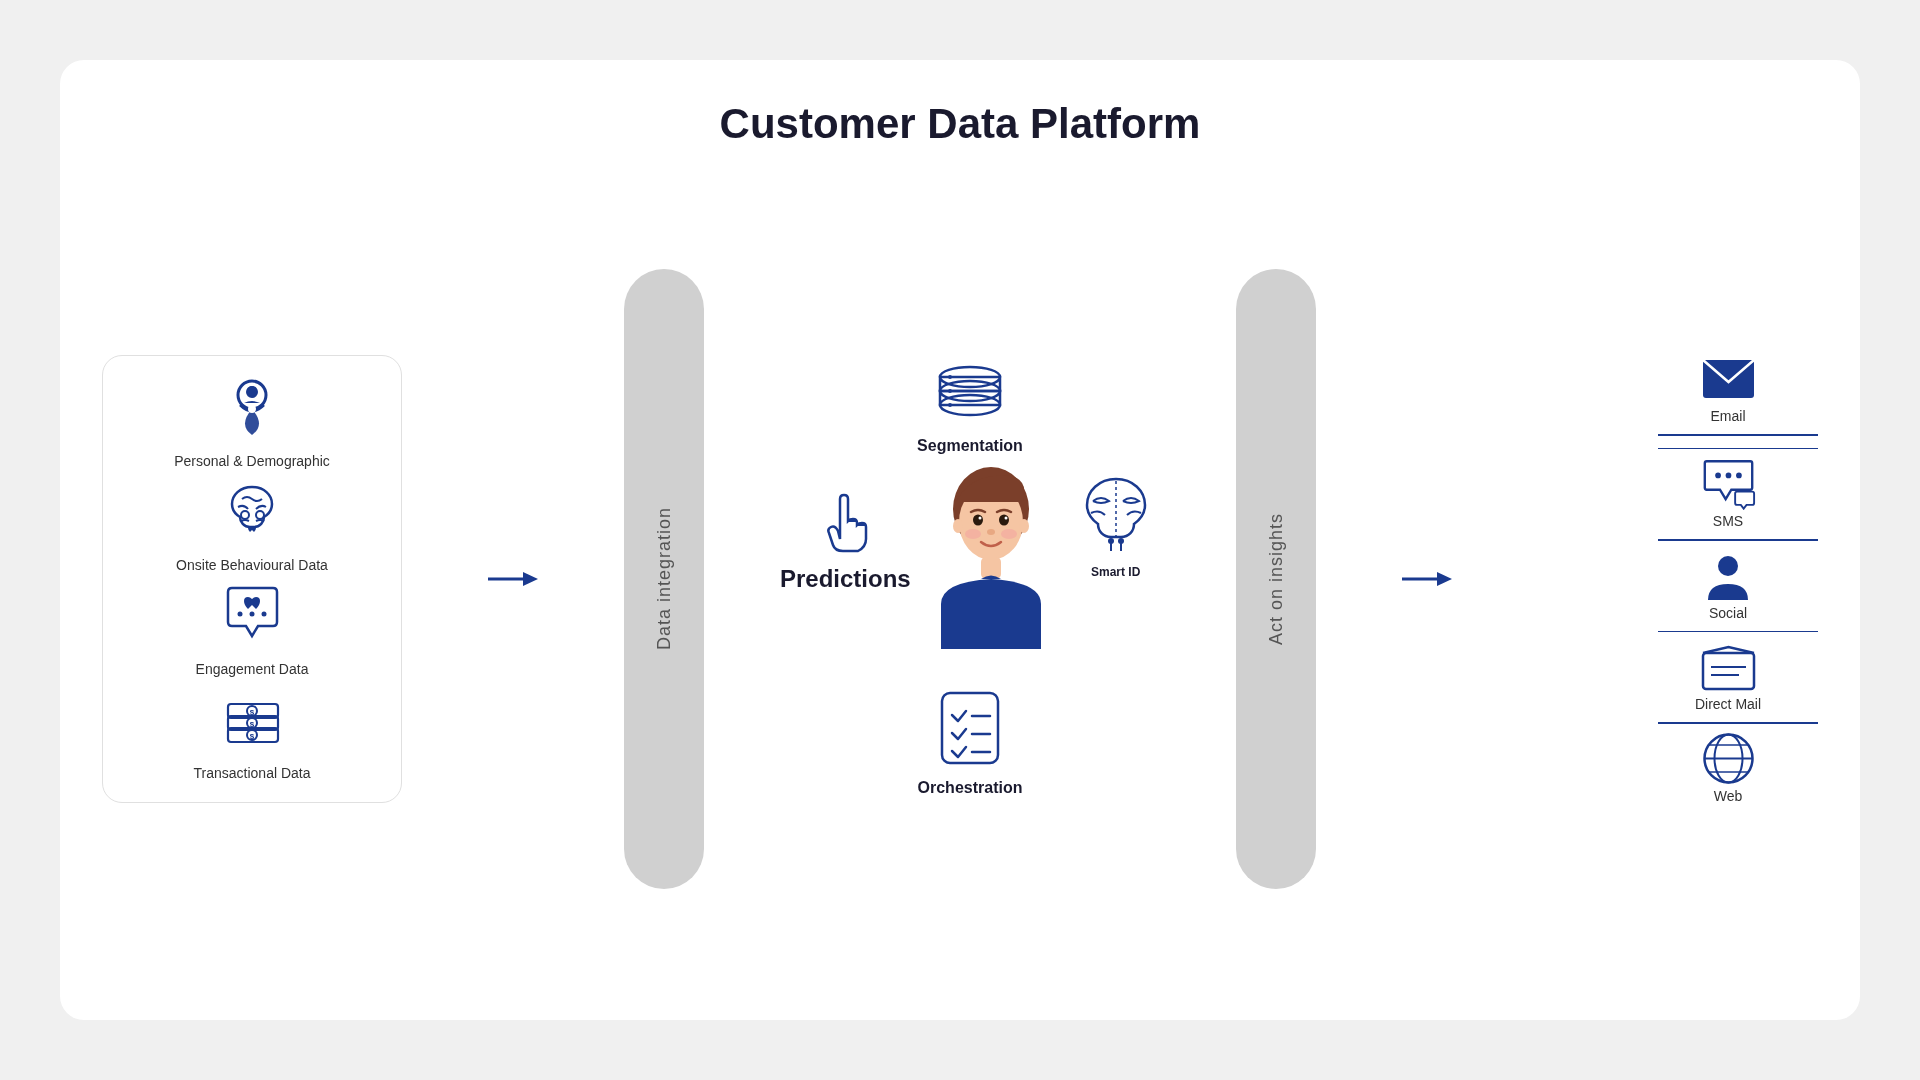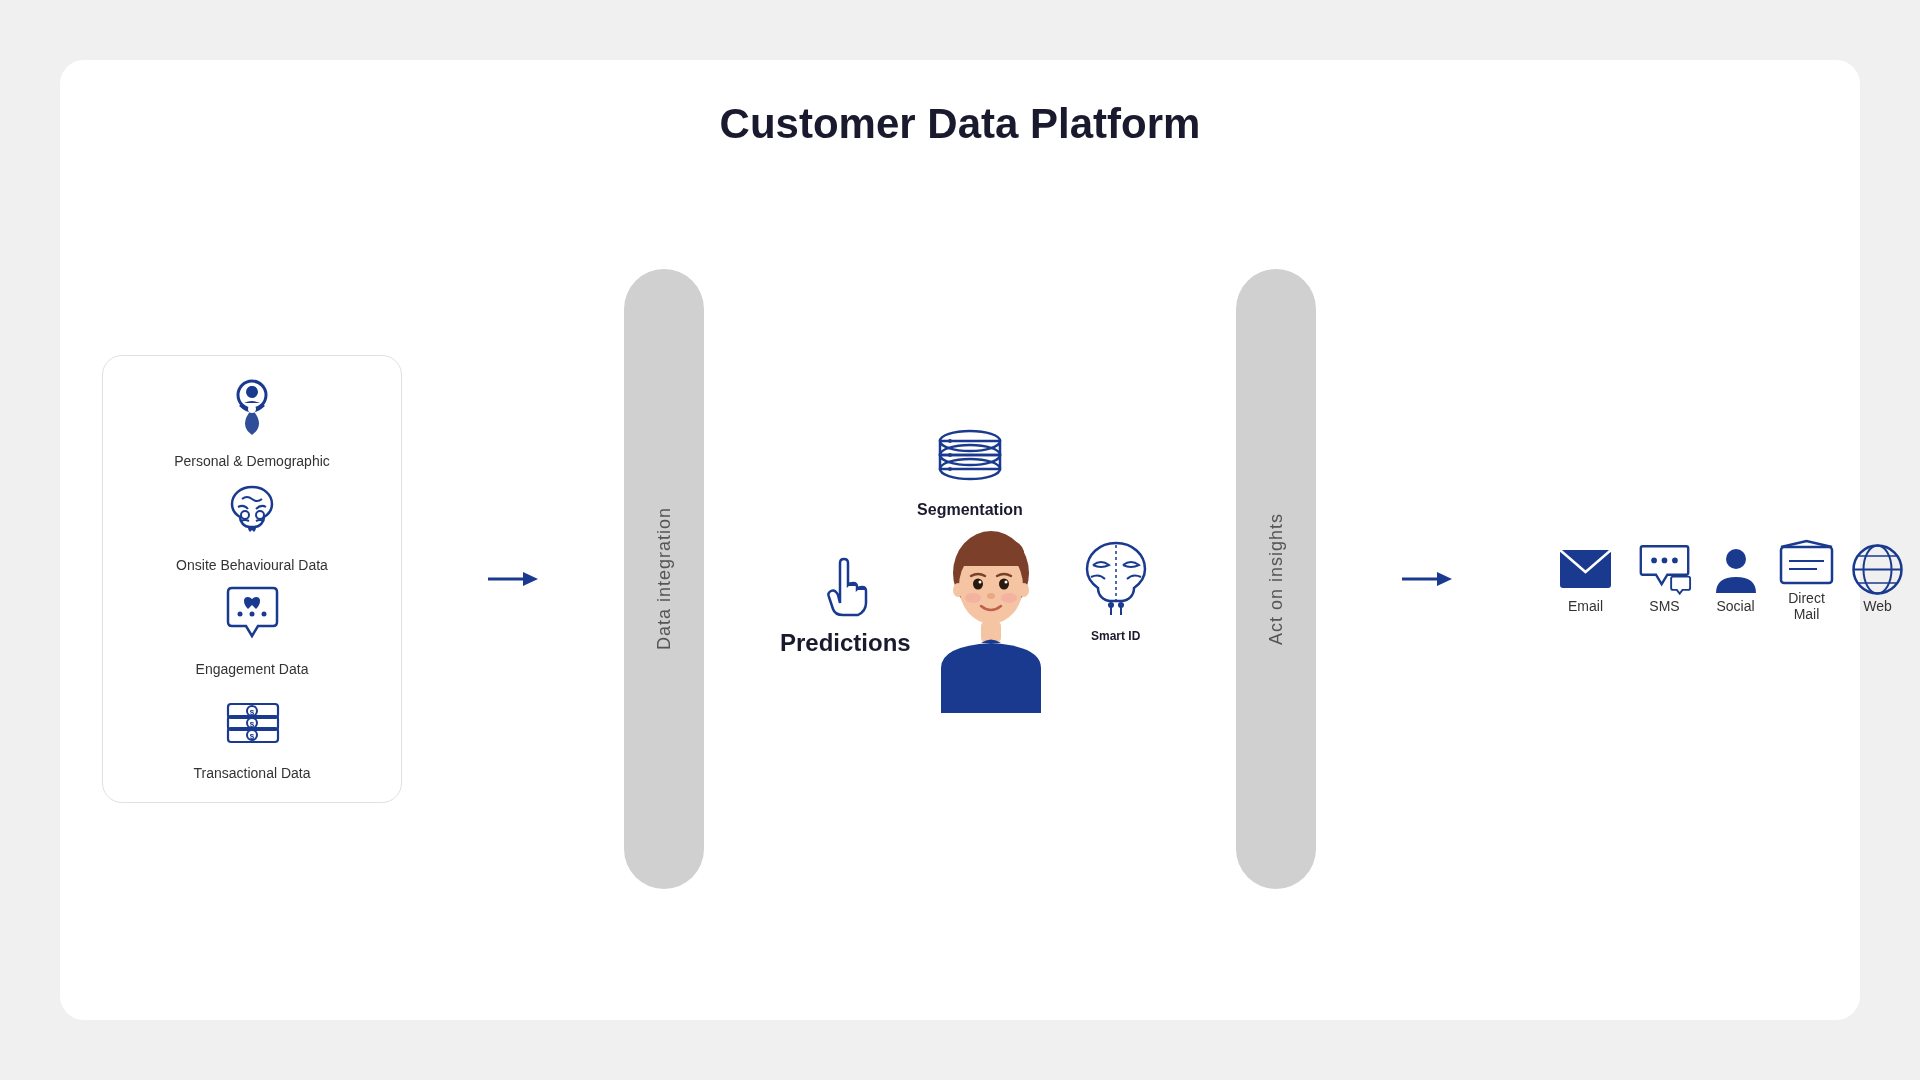--- a/index.html
+++ b/index.html
@@ -143,23 +143,23 @@
       height: 200px;
       display: flex;
       align-items: center;
       justify-content: center;
     }
 
     
     .right-panel {
       width: 280px;
       display: flex;
-      flex-direction: row;
+      flex-direction: column;
       gap: 8px;
-      align-items: center;
+      align-items: flex-end;
       padding-left: 20px;
     }
     .output-item {
       display: flex;
       flex-direction: column;
       align-items: center;
       width: 180px;
       gap: 4px;
     }
     .output-item .label {
@@ -388,20 +388,36 @@
               <circle cx="50" cy="72" r="3" fill="#1a3a8f"></circle>
               <line x1="40" y1="72" x2="40" y2="82" stroke="#1a3a8f" stroke-width="2"></line>
               <line x1="50" y1="72" x2="50" y2="82" stroke="#1a3a8f" stroke-width="2"></line>
             </svg>
           </div>
           <span class="label" style="font-weight:700;font-size:12px;">Smart ID</span>
         </div>
 
       </div>
 
+      <div class="center-item">
+        <div class="icon-wrap">
+          <svg width="80" height="90" viewBox="0 0 80 90">
+
+            <rect x="12" y="10" width="56" height="70" rx="8" fill="none" stroke="#1a3a8f" stroke-width="2.5"></rect>
+
+            <polyline points="22,32 28,38 36,28" fill="none" stroke="#1a3a8f" stroke-width="2.5" stroke-linecap="round" stroke-linejoin="round"></polyline>
+            <line x1="42" y1="33" x2="60" y2="33" stroke="#1a3a8f" stroke-width="2.5" stroke-linecap="round"></line>
+            <polyline points="22,50 28,56 36,46" fill="none" stroke="#1a3a8f" stroke-width="2.5" stroke-linecap="round" stroke-linejoin="round"></polyline>
+            <line x1="42" y1="51" x2="60" y2="51" stroke="#1a3a8f" stroke-width="2.5" stroke-linecap="round"></line>
+            <polyline points="22,68 28,74 36,64" fill="none" stroke="#1a3a8f" stroke-width="2.5" stroke-linecap="round" stroke-linejoin="round"></polyline>
+            <line x1="42" y1="69" x2="60" y2="69" stroke="#1a3a8f" stroke-width="2.5" stroke-linecap="round"></line>
+          </svg>
+        </div>
+        <span class="label">Orchestration</span>
+      </div>
 
     </div>
 
     <div class="act-col">
       <span class="vert-text">Act on insights</span>
     </div>
 
     <div class="arrow-right">
       <svg width="50" height="30" viewBox="0 0 50 30">
         <line x1="0" y1="15" x2="40" y2="15" stroke="#1a3a8f" stroke-width="3"></line>

